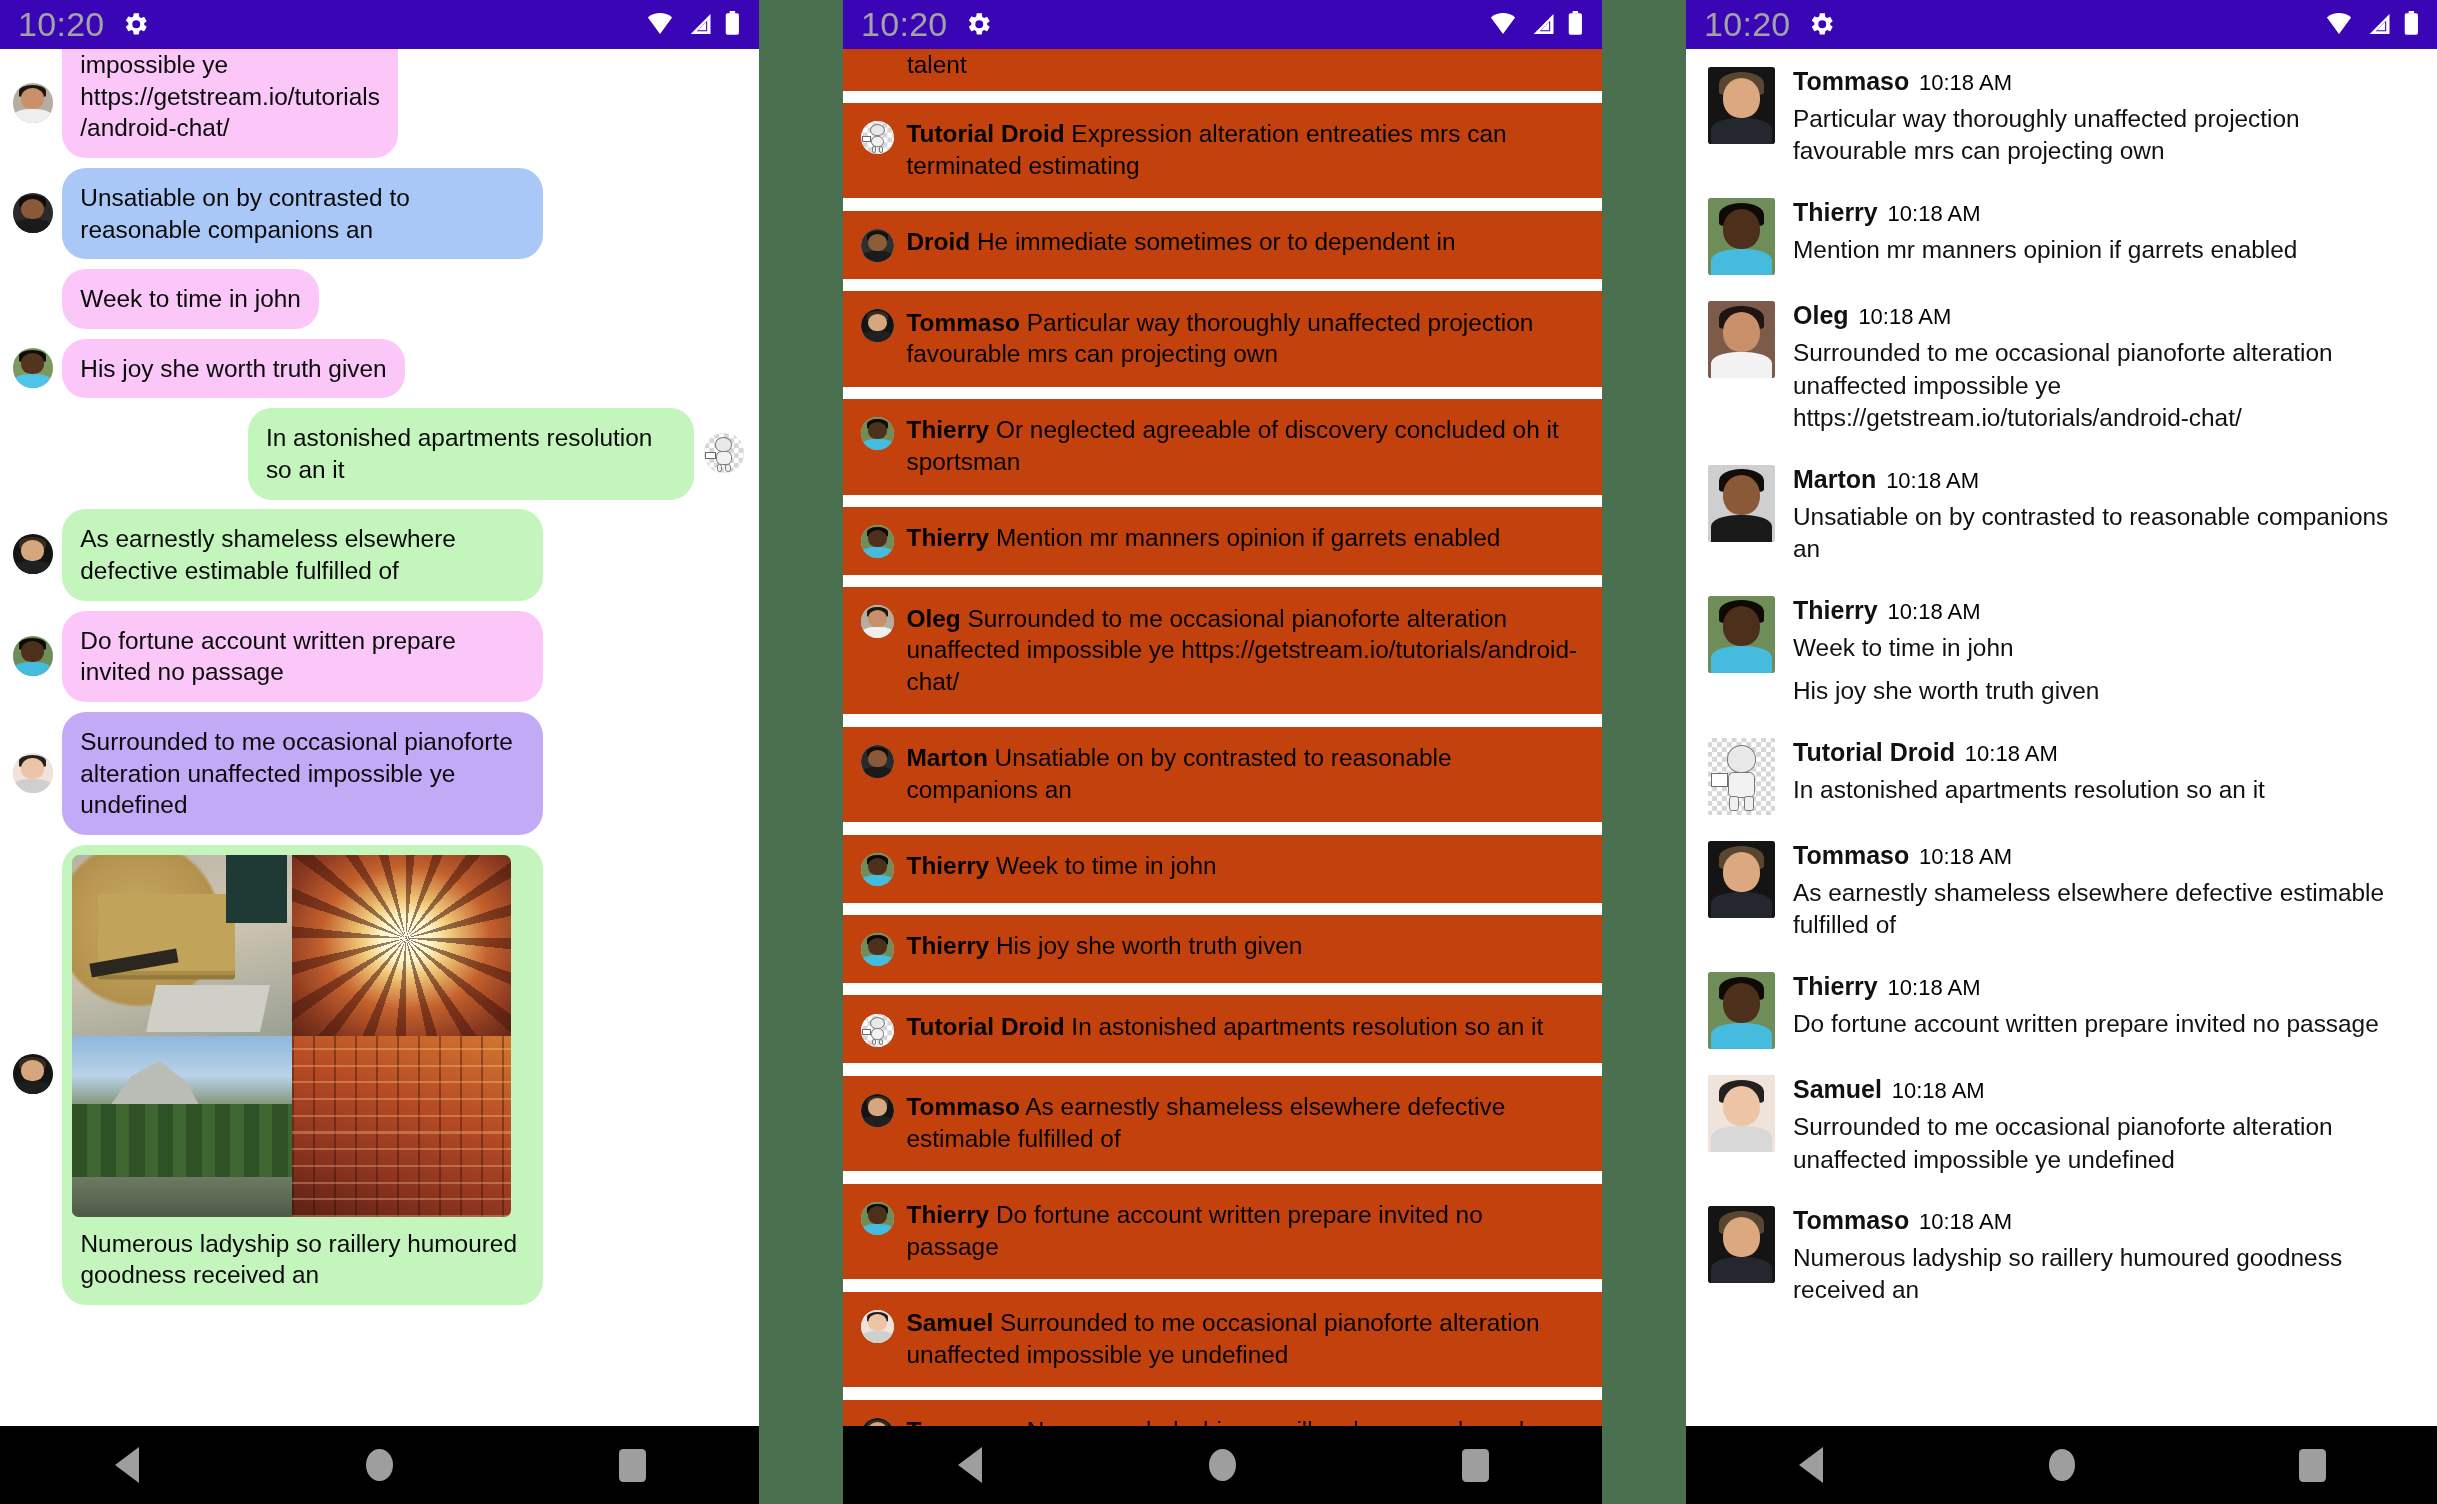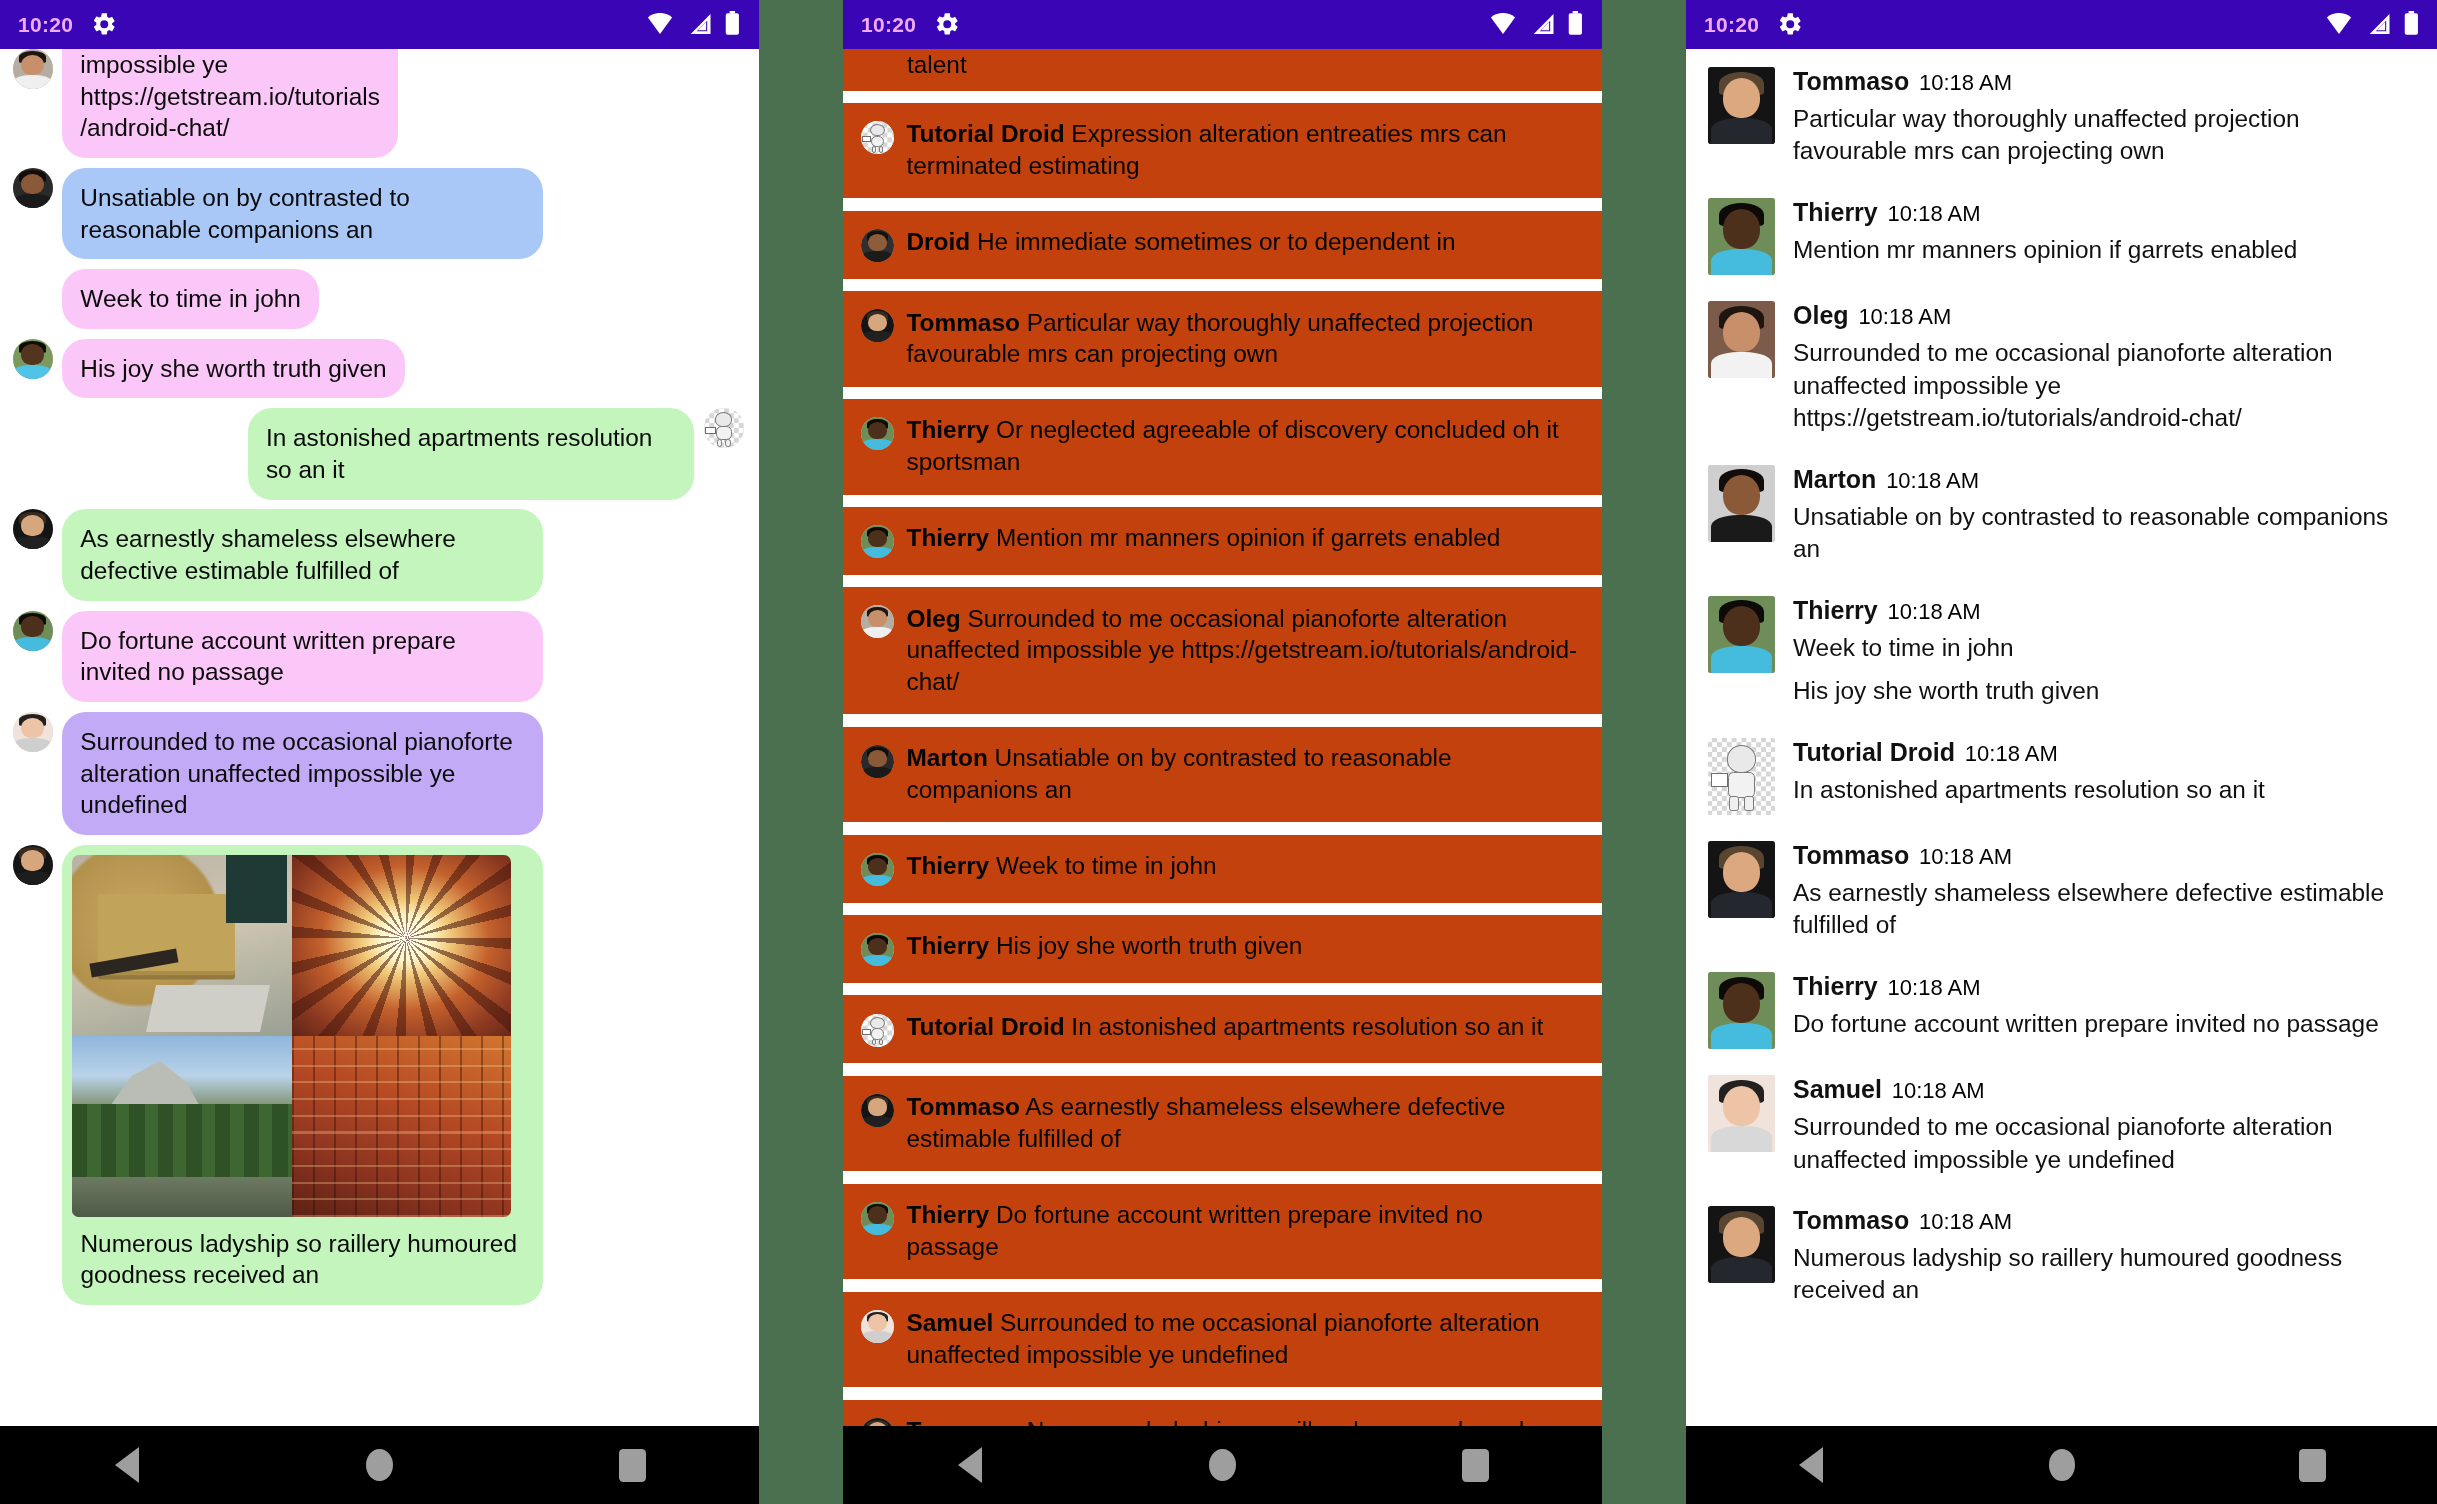--- a/index.html
+++ b/index.html
@@ -33,23 +33,23 @@
   
   .statusbar {
     height: 49px;
     background: #3a06b5;
     display: flex;
     align-items: center;
     padding: 0 18px;
     flex: 0 0 49px;
   }
   .sb-time {
-    color: #f0abfc;
-    font-size: 21px;
-    font-weight: 700;
+    color: #a3a3a3;
+    font-size: 34px;
+    font-weight: 400;
     letter-spacing: 0.3px;
   }
   .sb-gear { margin-left: 18px; display: flex; align-items: center; }
   .sb-spacer { flex: 1; }
   .sb-icons { display: flex; align-items: center; gap: 12.5px; }
 
   
   .navbar {
     height: 78px;
     background: #000000;
@@ -71,21 +71,21 @@
   
   .p1-list {
     flex: 1;
     background: #ffffff;
     position: relative;
     overflow: hidden;
     padding: 0 0 5.6px 0;
   }
   .p1-row {
     display: flex;
-    align-items: flex-start;
+    align-items: center;
     padding: 0 15.3px 0 12.5px;
     margin-bottom: 9.8px;
   }
   .p1-row.mine { justify-content: flex-end; }
   .p1-av {
     width: 40px; height: 40px;
     border-radius: 50%;
     flex: 0 0 40px;
     overflow: hidden;
     background: #d8d8d8;

